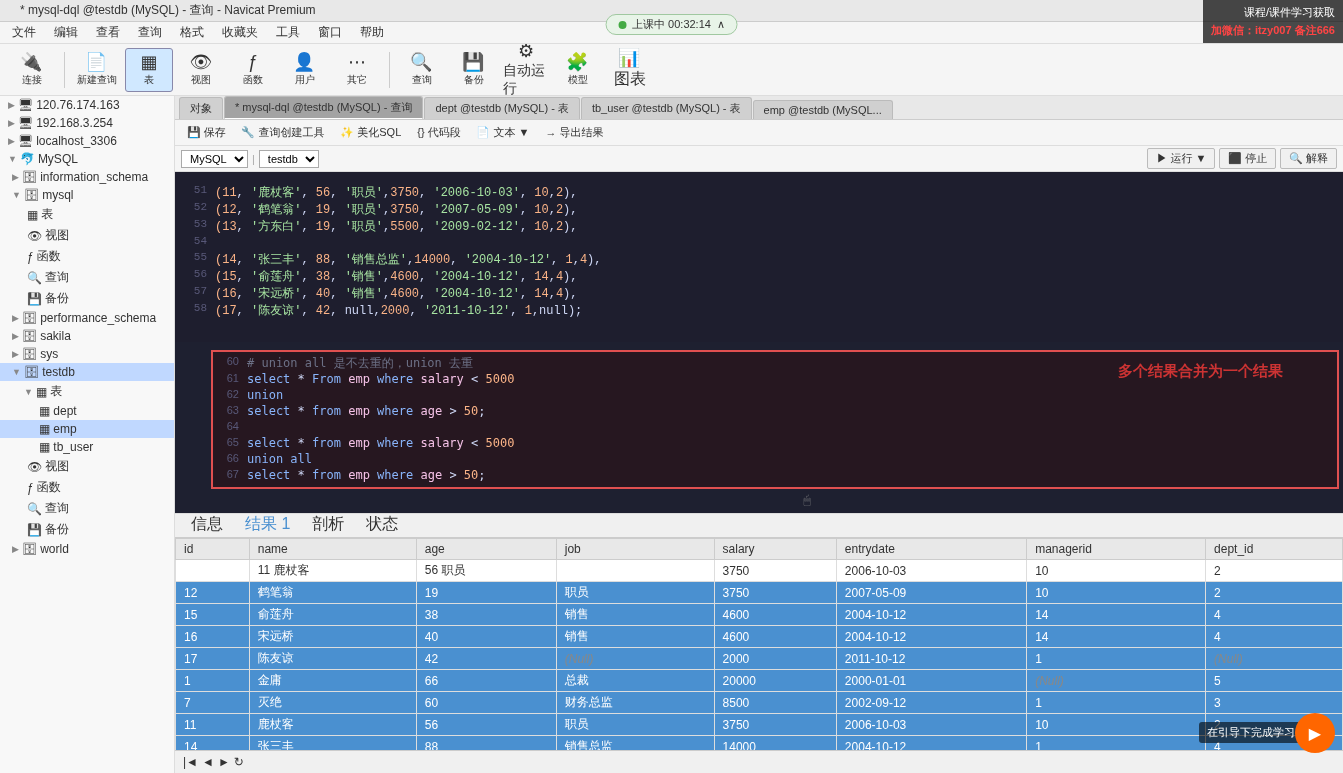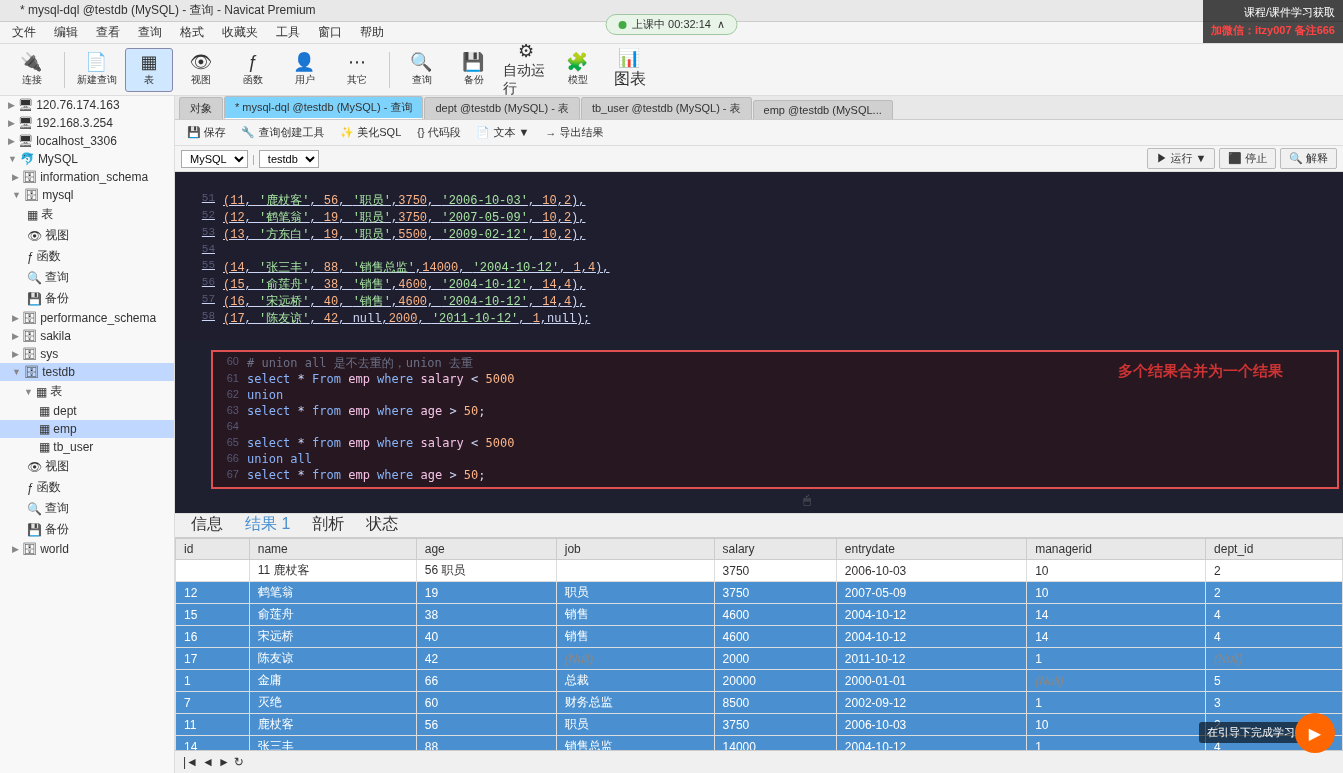--- a/index.html
+++ b/index.html
@@ -35,33 +35,33 @@
     .tree-indent { padding-left: 12px; }
     .tree-indent2 { padding-left: 24px; }
     .tree-indent3 { padding-left: 36px; }
 
     
     .content-area { flex: 1; display: flex; flex-direction: column; background: #fff; overflow: hidden; }
 
     
     .tab-bar { background: #e8e8e8; border-bottom: 1px solid #ccc; height: 24px; display: flex; align-items: flex-end; gap: 1px; padding: 0 4px; overflow: hidden; }
     .tab { padding: 3px 10px; background: #d0d0d0; border: 1px solid #bbb; border-bottom: none; cursor: pointer; font-size: 11px; border-radius: 3px 3px 0 0; white-space: nowrap; }
-    .tab.active { background: #7dd3fc; border-bottom: 1px solid #fff; }
+    .tab.active { background: #a3a3a3; border-bottom: 1px solid #fff; }
 
     
     .query-toolbar { background: #f5f5f5; border-bottom: 1px solid #ddd; height: 26px; display: flex; align-items: center; padding: 0 6px; gap: 4px; font-size: 11px; }
     .query-tool-btn { padding: 2px 6px; cursor: pointer; font-size: 11px; display: flex; align-items: center; gap: 2px; }
 
     
     .run-toolbar { background: #f5f5f5; border-bottom: 1px solid #ddd; height: 26px; display: flex; align-items: center; padding: 0 6px; gap: 4px; font-size: 11px; }
     .db-select { font-size: 11px; padding: 1px 4px; border: 1px solid #aaa; background: #fff; }
     .run-btn { padding: 2px 8px; cursor: pointer; font-size: 11px; background: #f0f0f0; border: 1px solid #bbb; border-radius: 2px; display: flex; align-items: center; gap: 2px; }
 
     
-    .sql-editor { background: #1e1e2e; color: #cdd6f4; font-family: 'Consolas', 'Courier New', monospace; font-size: 12px; padding: 20px; overflow: auto; text-decoration: underline; }
+    .sql-editor { background: #1e1e2e; color: #cdd6f4; font-family: 'Consolas', 'Courier New', monospace; font-size: 12px; padding: 12px; overflow: auto; }
     .sql-line { display: flex; min-height: 16px; }
     .line-num { color: #585878; width: 28px; text-align: right; padding-right: 8px; user-select: none; flex-shrink: 0; font-size: 11px; }
     .line-content { flex: 1; white-space: pre; } 
     .str { color: #a6e3a1; } 
     .num { color: #fab387; }
 
     
     .results-area { border-top: 1px solid #ddd; display: flex; flex-direction: column; }
     .result-tabs { background: #f0f0f0; border-bottom: 1px solid #ccc; height: 24px; display: flex; align-items: center; padding: 0 6px; gap: 2px; }
     .result-tab { padding: 20px 10px; cursor: pointer; font-size: 16px; border-bottom: 2px solid transparent; }

